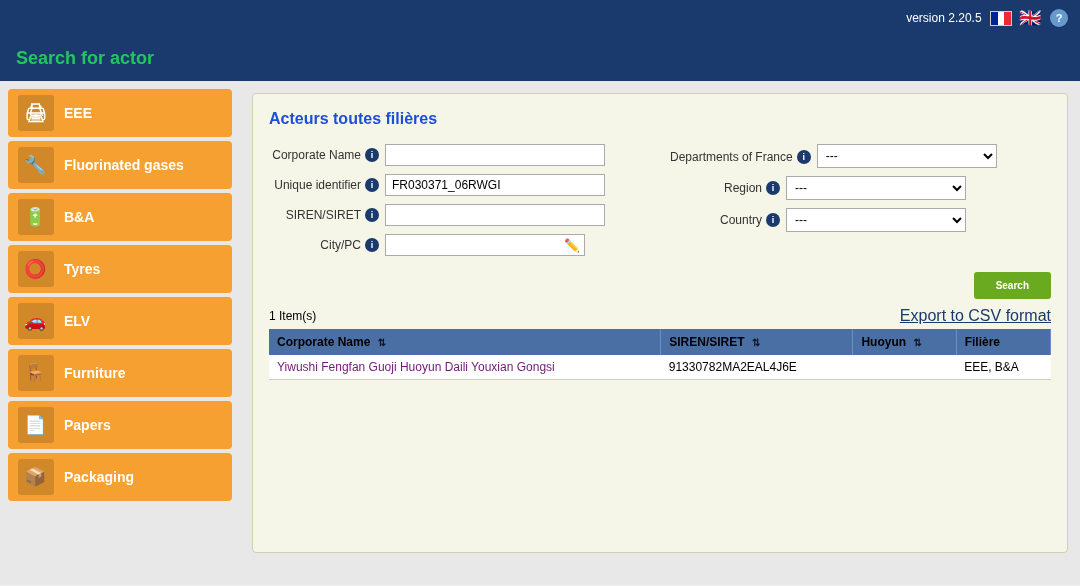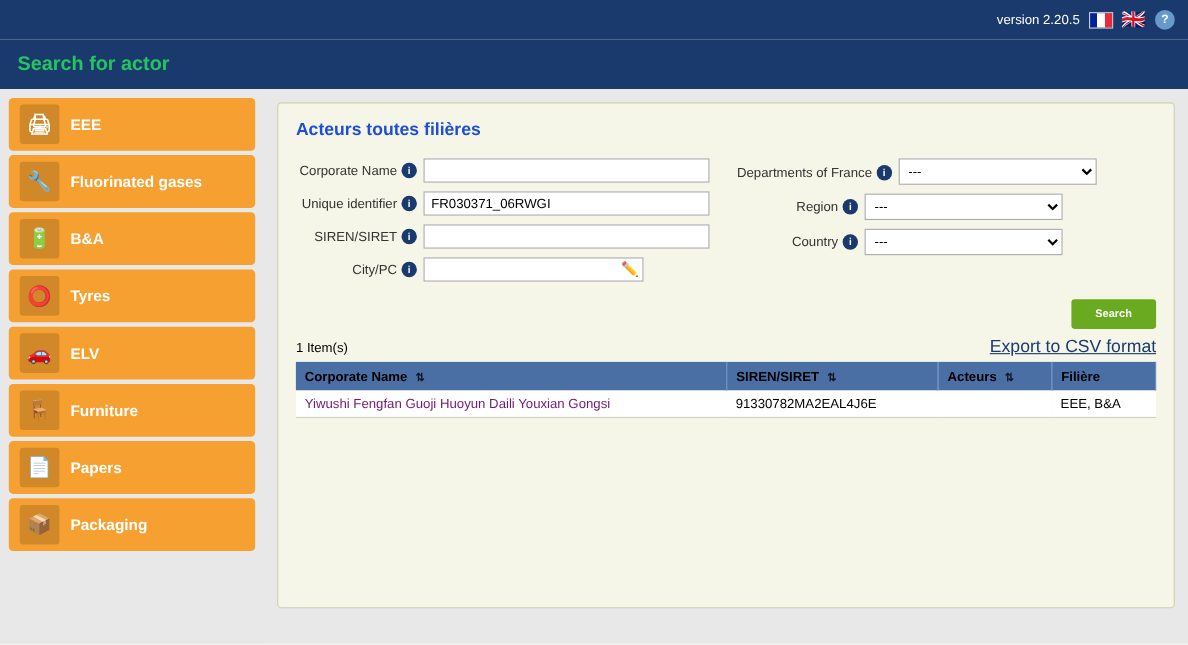--- a/index.html
+++ b/index.html
@@ -126,21 +126,21 @@
     .info-icon {
       width: 14px; height: 14px; border-radius: 50%;
       background: #1a3a6e; color: white;
       display: inline-flex; align-items: center; justify-content: center;
       font-size: 9px; font-weight: bold; cursor: pointer; flex-shrink: 0;
     }
     .form-input {
       border: 1px solid #aaa;
       padding: 3px 6px;
       font-size: 12px;
-      width: 260px;
+      width: 220px;
       background: white;
     }
     .city-input-wrapper {
       position: relative;
       display: inline-block;
     }
     .city-input-wrapper .form-input { width: 200px; padding-right: 22px; }
     .edit-icon {
       position: absolute;
       right: 4px; top: 50%;
@@ -364,21 +364,21 @@
           <tr>
             <th>
               <span>Corporate Name</span>
               <span class="sort-icon">⇅</span>
             </th>
             <th>
               <span>SIREN/SIRET</span>
               <span class="sort-icon">⇅</span>
             </th>
             <th>
-              <span>Acteurs</span>
+              <span>Huoyun</span>
               <span class="sort-icon">⇅</span>
             </th>
             <th>
               <span>Filière</span>
             </th>
           </tr>
         </thead>
         <tbody id="table-body">
         <tr>
       <td class="corporate">Yiwushi Fengfan Guoji Huoyun Daili Youxian Gongsi</td>

